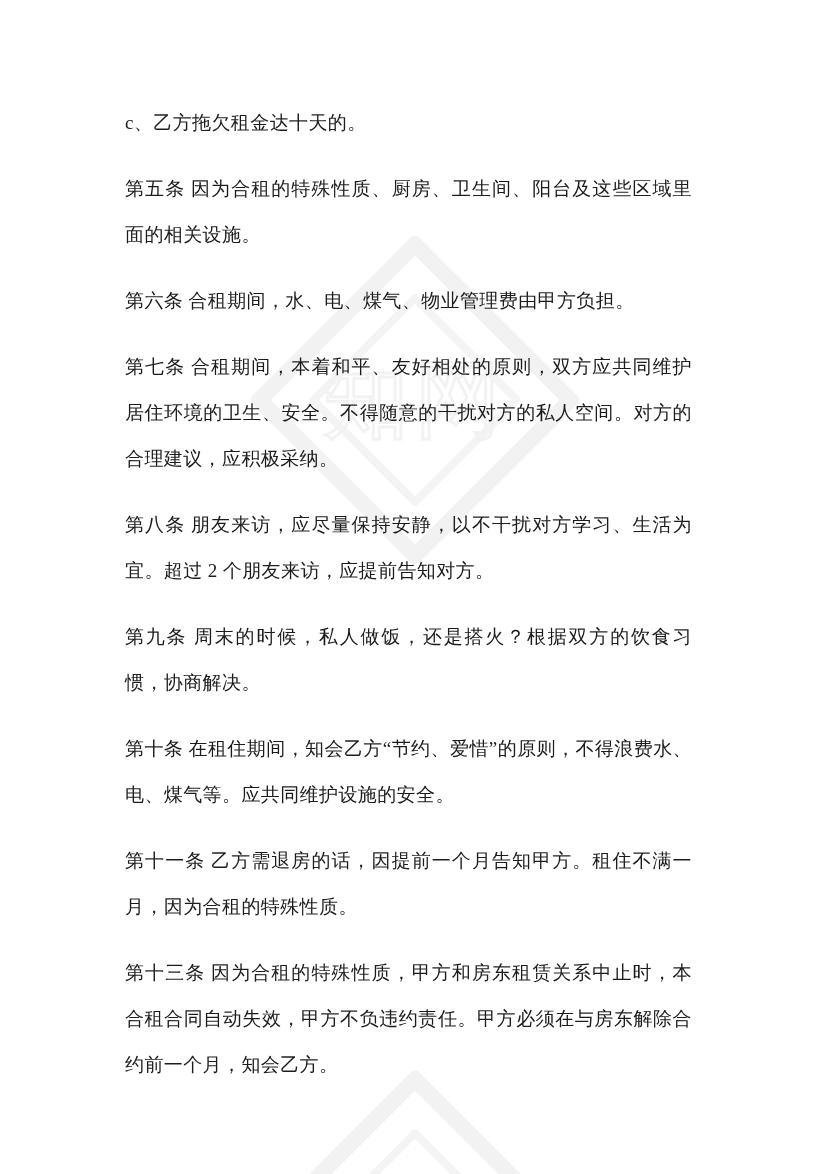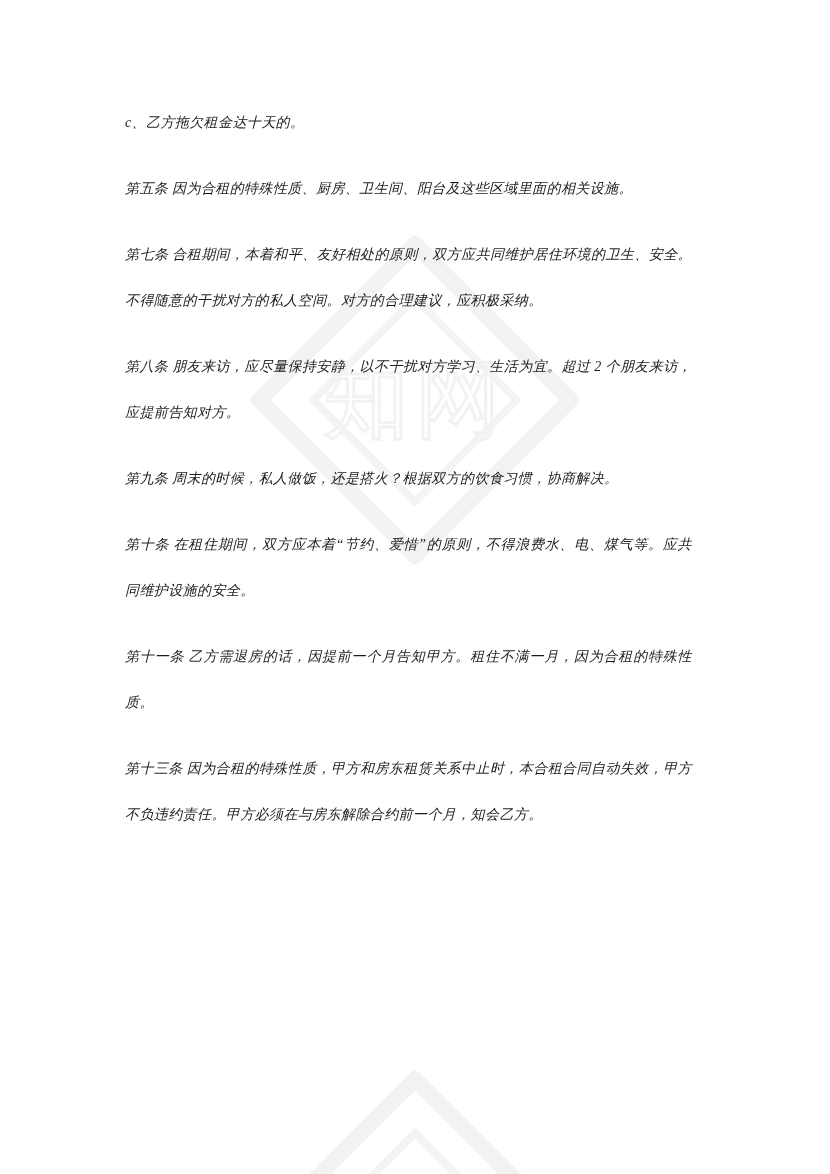--- a/index.html
+++ b/index.html
@@ -18,26 +18,25 @@
     color: #1c1c1c;
   }
   .content {
     position: absolute;
     left: 125px;
     right: 122px;
     top: 100px;
   }
   .content p {
     margin: 0 16px 20px 0;
-    font-size: 14px;
+    font-size: 19px;
     line-height: 46px;
     text-align: justify;
     letter-spacing: 0.4px;
     word-break: break-all;
-    font-style: italic;
   }
   
   .watermark {
     position: absolute;
     width: 320px;
     height: 320px;
     left: 255px;
     display: flex;
     align-items: center;
     justify-content: center;
@@ -84,21 +83,22 @@
 
   <div class="watermark bottom">
     <div class="diamond"></div>
     <div class="diamond-inner"></div>
 
   </div>
 
   <div class="content">
     <p>c、乙方拖欠租金达十天的。</p>
     <p>第五条 因为合租的特殊性质、厨房、卫生间、阳台及这些区域里面的相关设施。</p>
+    <p>第六条 合租期间，水、电、煤气、物业管理费由甲方负担。</p>
     <p>第七条 合租期间，本着和平、友好相处的原则，双方应共同维护居住环境的卫生、安全。不得随意的干扰对方的私人空间。对方的合理建议，应积极采纳。</p>
     <p>第八条 朋友来访，应尽量保持安静，以不干扰对方学习、生活为宜。超过 2 个朋友来访，应提前告知对方。</p>
     <p>第九条 周末的时候，私人做饭，还是搭火？根据双方的饮食习惯，协商解决。</p>
-    <p>第十条 在租住期间，双方应本着“节约、爱惜”的原则，不得浪费水、电、煤气等。应共同维护设施的安全。</p>
+    <p>第十条 在租住期间，知会乙方“节约、爱惜”的原则，不得浪费水、电、煤气等。应共同维护设施的安全。</p>
     <p>第十一条 乙方需退房的话，因提前一个月告知甲方。租住不满一月，因为合租的特殊性质。</p>
     <p>第十三条 因为合租的特殊性质，甲方和房东租赁关系中止时，本合租合同自动失效，甲方不负违约责任。甲方必须在与房东解除合约前一个月，知会乙方。</p>
   </div>
 
 </div>
 
 </body></html>

